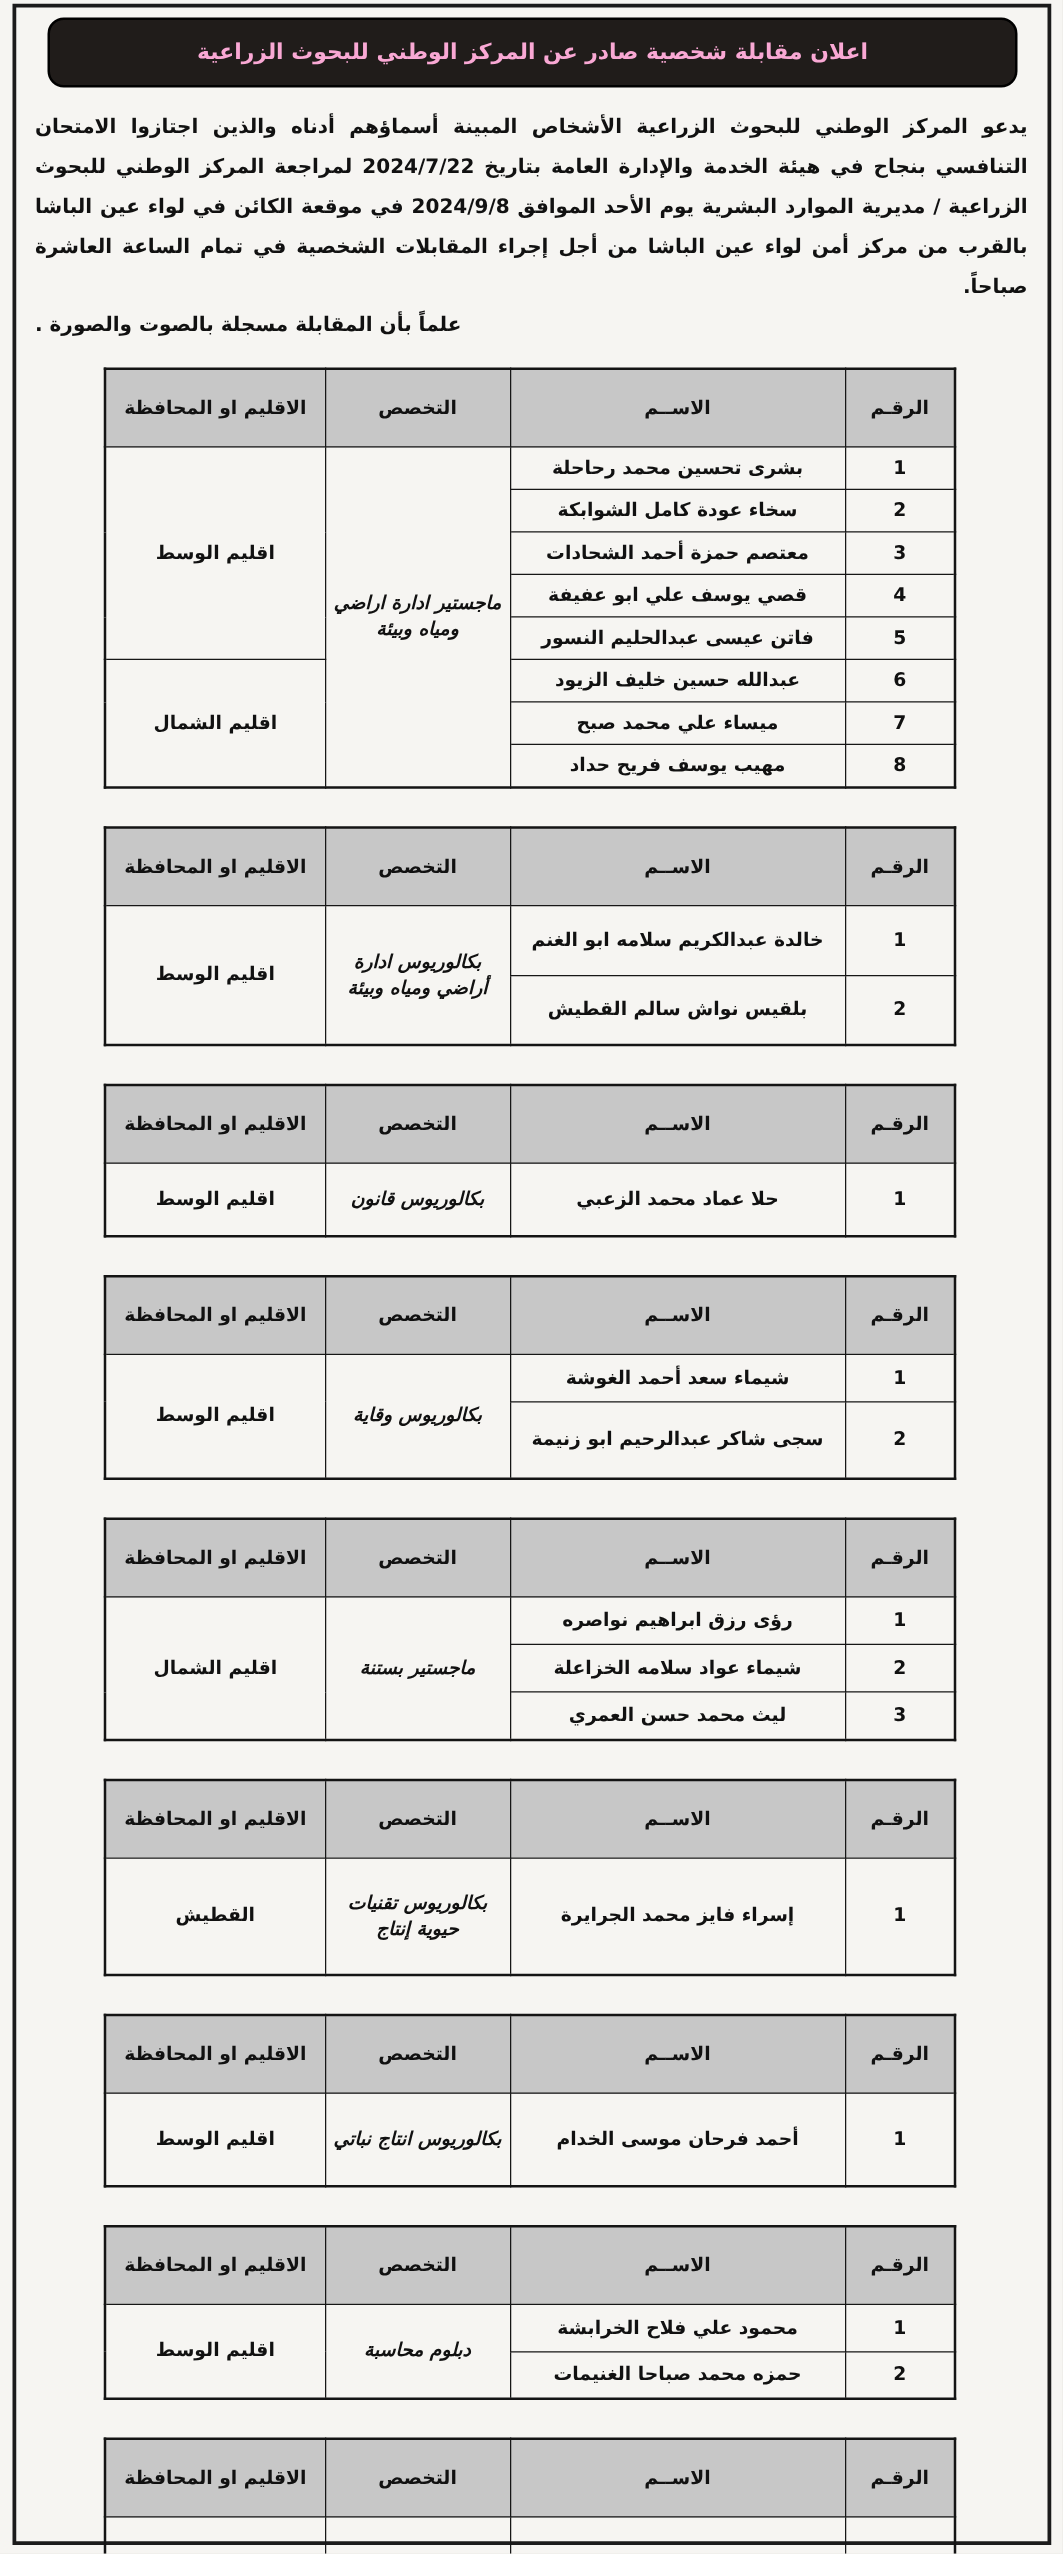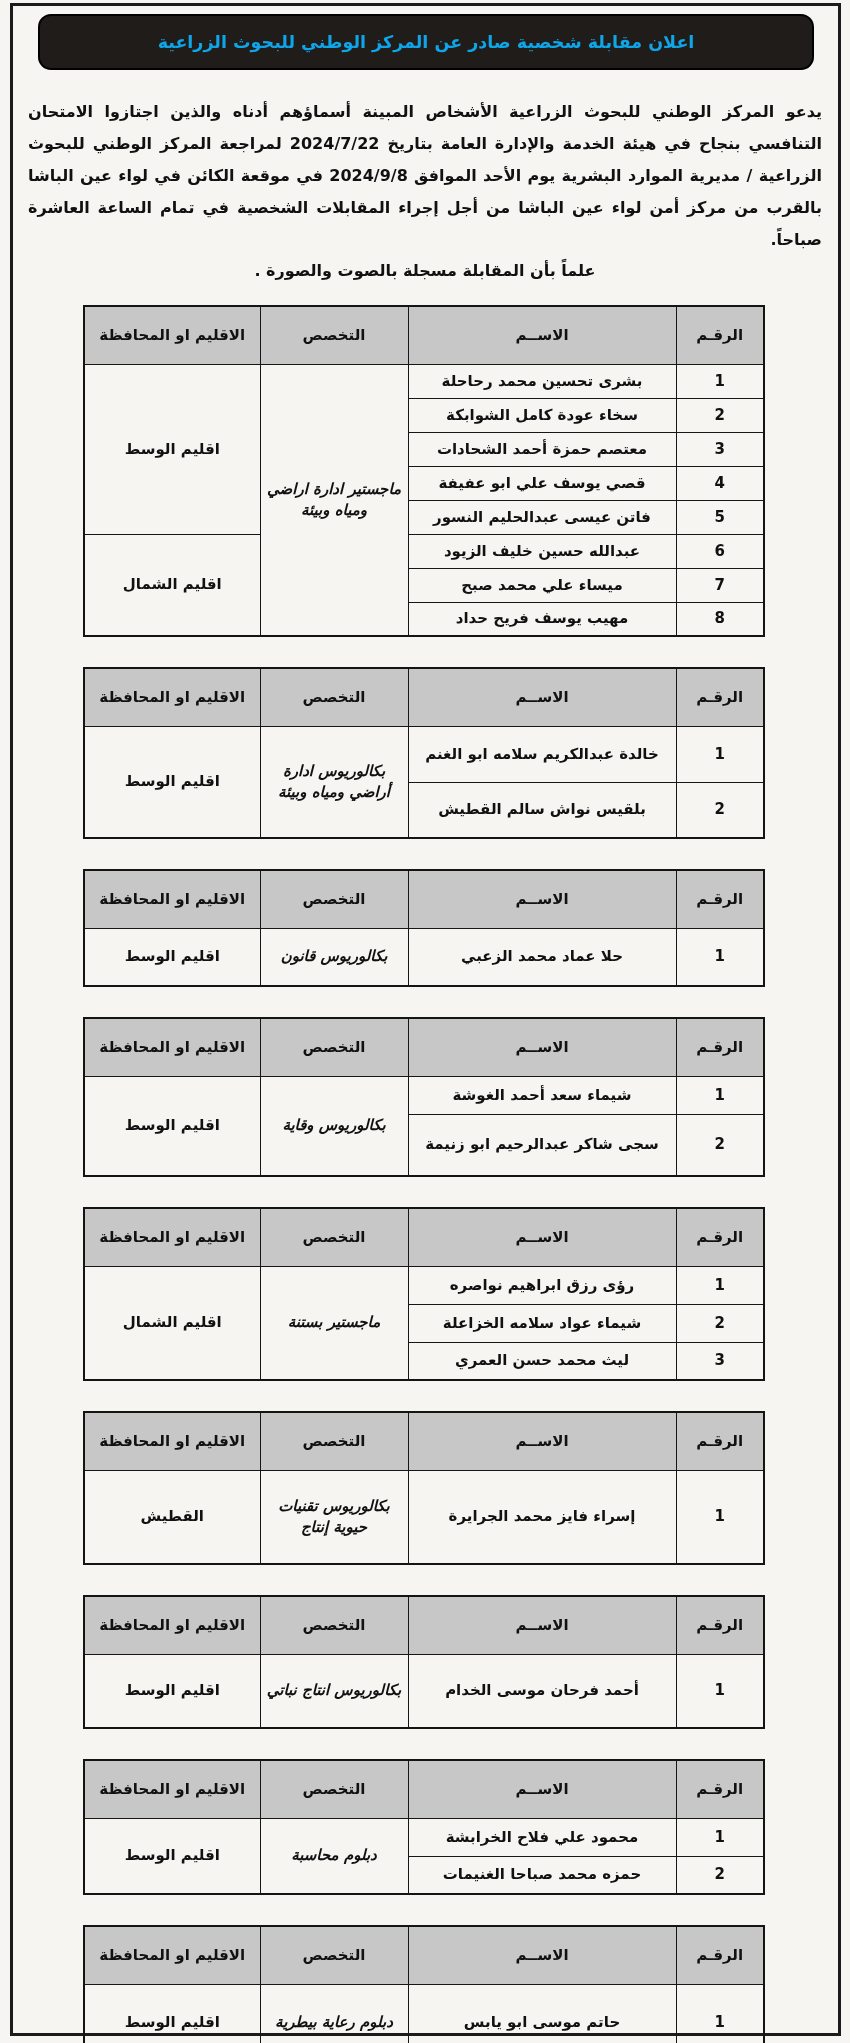--- a/index.html
+++ b/index.html
@@ -33,39 +33,39 @@
     background: #201c1a;
     border: 2px solid #000;
     border-radius: 13px;
     min-height: 56px;
     display: flex;
     align-items: center;
     justify-content: center;
     padding: 8px 18px;
   }
   .title-banner .title-text {
-    color: #0ea5e9;
+    color: #f9a8d4;
     font-weight: bold;
     font-size: 17.5px;
     text-align: center;
     letter-spacing: 0.2px;
   }
 
   .intro {
-    margin-top: 26px;
+    margin-top: 15px;
     font-weight: bold;
     font-size: 16px;
   }
   .intro .para {
     text-align: justify;
     text-align-last: right;
     line-height: 32px;
   }
   .intro .note {
-    text-align: center;
+    text-align: left;
     line-height: 30px;
   }
 
   .tables-area { margin-top: 19px; }
 
   table.records {
     border-collapse: collapse;
     width: 680px;
     margin: 0 57px 30px 0;
     table-layout: fixed;
@@ -85,21 +85,21 @@
     padding: 4px 6px;
     line-height: 21px;
     word-wrap: break-word;
   }
   table.records { border: 2.5px solid #141414; }
   table.records thead th {
     background: #c7c7c7;
     height: 58px;
     font-size: 15px;
   }
-  table.records thead th.reg-h { padding: 4px 14px; }
+  table.records thead th.reg-h { padding: 20px 14px; }
 
   tr.h34 { height: 34px; }
   tr.h38 { height: 38px; }
   tr.h56 { height: 56px; }
   tr.h58 { height: 58px; }
   tr.h62 { height: 62px; }
   tr.h74 { height: 74px; }
   tr.h78 { height: 78px; }
   tr.h94 { height: 94px; }
 

